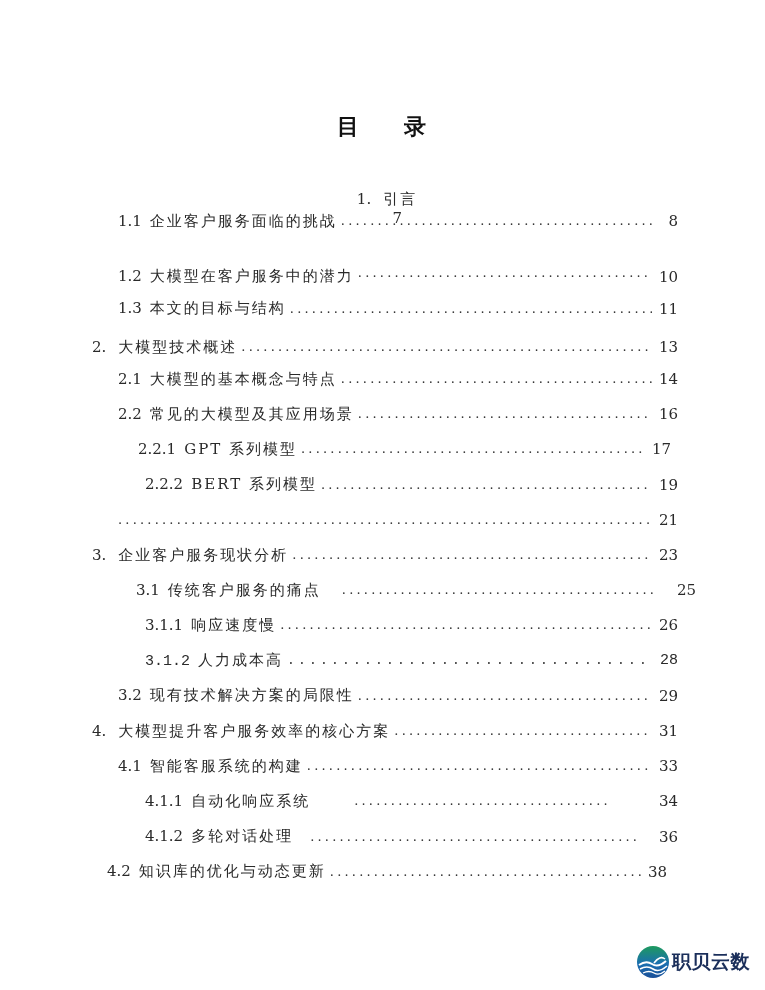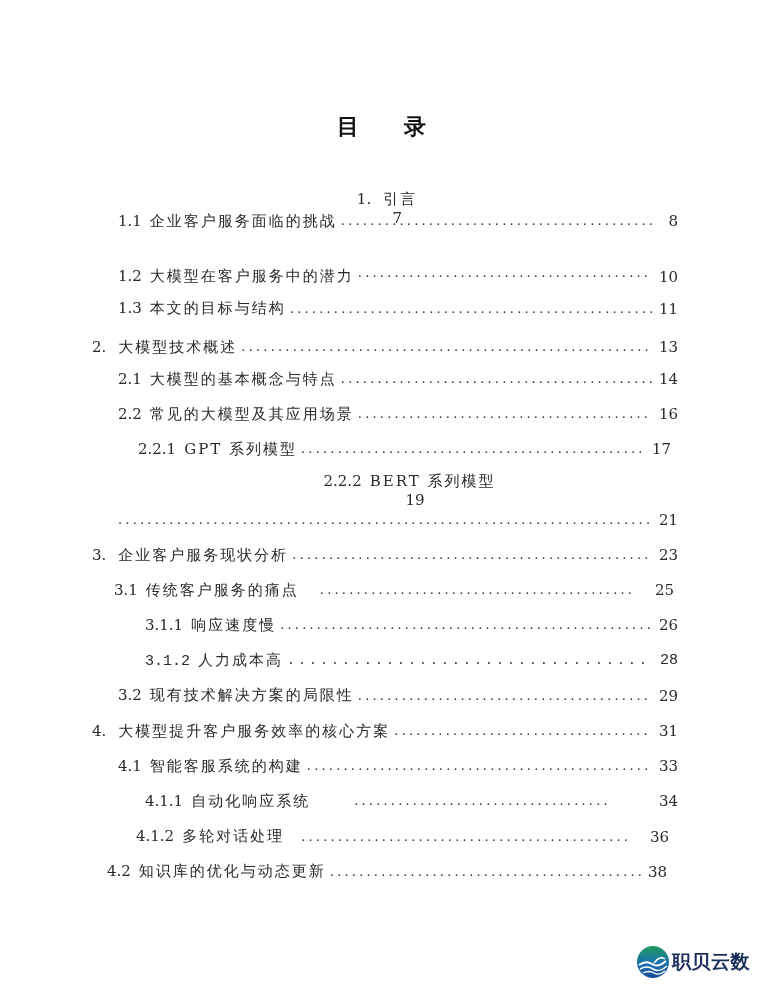--- a/index.html
+++ b/index.html
@@ -78,35 +78,35 @@
     <div class="row" style="top: 211.2px; left: 118px; width: 560px;">
       <span class="label"><span style="margin-right: 8px;">2.2</span><span style="letter-spacing: 2px;">常见的大模型及其应用场景</span></span>
       <span class="dots">........................................................................................................................................................................................................</span>
       <span class="page">16</span>
     </div>
     <div class="row" style="top: 246.4px; left: 138px; width: 533px;">
       <span class="label"><span style="margin-right: 8px;">2.2.1</span><span style="letter-spacing: 2px;">GPT 系列模型</span></span>
       <span class="dots">........................................................................................................................................................................................................</span>
       <span class="page">17</span>
     </div>
-    <div class="row" style="top: 281.6px; left: 145px; width: 533px; flex-direction: column;">
+    <div class="row" style="top: 281.6px; left: 145px; width: 533px;">
       <span class="label"><span style="margin-right: 8px;">2.2.2</span><span style="letter-spacing: 2px;">BERT 系列模型</span></span>
       <span class="dots">........................................................................................................................................................................................................</span>
       <span class="page">19</span>
     </div>
     <div class="row" style="top: 316.8px; left: 118px; width: 560px;">
       <span class="dots">........................................................................................................................................................................................................</span>
       <span class="page">21</span>
     </div>
     <div class="row" style="top: 352px; left: 92px; width: 586px;">
       <span class="label"><span style="margin-right: 12px;">3.</span><span style="letter-spacing: 2px;">企业客户服务现状分析</span></span>
       <span class="dots">........................................................................................................................................................................................................</span>
       <span class="page">23</span>
     </div>
-    <div class="row" style="top: 387.2px; left: 114px; width: 560px; gap: 17px;">
+    <div class="row" style="top: 387.2px; left: 136px; width: 560px; gap: 17px;">
       <span class="label"><span style="margin-right: 8px;">3.1</span><span style="letter-spacing: 2px;">传统客户服务的痛点</span></span>
       <span class="dots">........................................................................................................................................................................................................</span>
       <span class="page">25</span>
     </div>
     <div class="row" style="top: 422.4px; left: 145px; width: 533px;">
       <span class="label"><span style="margin-right: 8px;">3.1.1</span><span style="letter-spacing: 2px;">响应速度慢</span></span>
       <span class="dots">........................................................................................................................................................................................................</span>
       <span class="page">26</span>
     </div>
     <div class="row" style="top: 457.6px; left: 145px; width: 533px; font-family: Liberation Mono, monospace;">
@@ -127,21 +127,21 @@
     <div class="row" style="top: 563.2px; left: 118px; width: 560px;">
       <span class="label"><span style="margin-right: 8px;">4.1</span><span style="letter-spacing: 2px;">智能客服系统的构建</span></span>
       <span class="dots">........................................................................................................................................................................................................</span>
       <span class="page">33</span>
     </div>
     <div class="row" style="top: 598.4px; left: 145px; width: 533px; gap: 40px;">
       <span class="label"><span style="margin-right: 8px;">4.1.1</span><span style="letter-spacing: 2px;">自动化响应系统</span></span>
       <span class="dots">........................................................................................................................................................................................................</span>
       <span class="page">34</span>
     </div>
-    <div class="row" style="top: 633.6px; left: 136px; width: 533px; gap: 13px;">
+    <div class="row" style="top: 633.6px; left: 145px; width: 533px; gap: 13px;">
       <span class="label"><span style="margin-right: 8px;">4.1.2</span><span style="letter-spacing: 2px;">多轮对话处理</span></span>
       <span class="dots">........................................................................................................................................................................................................</span>
       <span class="page">36</span>
     </div>
     <div class="row" style="top: 668.8px; left: 107px; width: 560px;">
       <span class="label"><span style="margin-right: 8px;">4.2</span><span style="letter-spacing: 2px;">知识库的优化与动态更新</span></span>
       <span class="dots">........................................................................................................................................................................................................</span>
       <span class="page">38</span>
     </div>
   </div>

